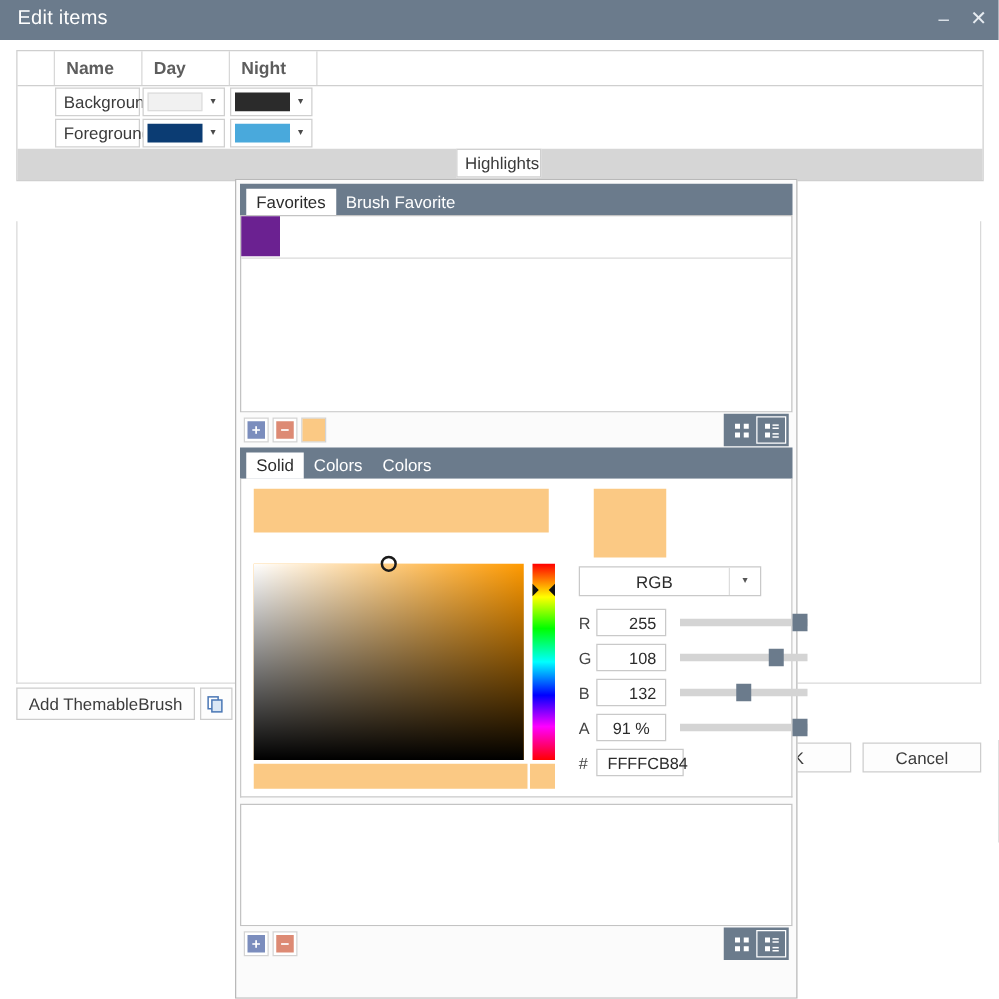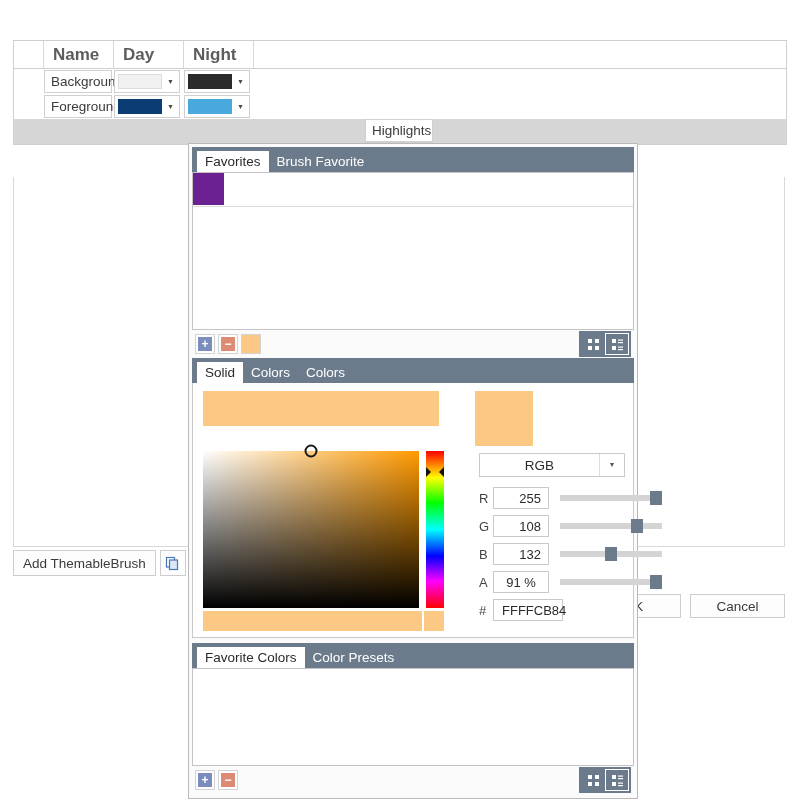--- a/index.html
+++ b/index.html
@@ -38,21 +38,21 @@
   }
 
   
   .grid {
     position:absolute; left:13px; top:8px; width:772px;
     border:1px solid #cfcfcf; background:#fff;
   }
   .grid-header { display:flex; height:27px; border-bottom:1px solid #cfcfcf; }
   .gh {
     border-right:1px solid #d8d8d8;
-    font-size:17px; color:#5d5d5d; font-weight:bold;
+    font-size:14px; color:#5d5d5d; font-weight:bold;
     padding-left:9px; line-height:27px; box-sizing:border-box;
   }
   .gh.c0 { width:30px; padding-left:0; }
   .gh.c1 { width:70px; }
   .gh.c2 { width:70px; }
   .gh.c3 { width:70px; }
   .gh.c4 { flex:1; border-right:none; }
 
   .grow { display:flex; height:25px; align-items:center; box-sizing:border-box; }
   .grow.selected { background:#d6d6d6;flex-direction:column; }
@@ -241,20 +241,25 @@
   <div class="ruler-row">
     <span>ler unit size:</span>
     <span class="ruler-combo">
       <span class="val">50</span>
       <span class="arr">▼</span>
     </span>
     <span>px</span>
     <span style="margin-left:8px">Zoom</span>
   </div>
 
+  <div class="titlebar">
+    <div class="title">Edit items</div>
+    <div class="win-btn win-min">–</div>
+    <div class="win-btn win-close">✕</div>
+  </div>
 
   <div class="dialog-body">
 
     <div class="left-card"></div>
 
     <div class="grid">
       <div class="grid-header">
         <div class="gh c0"></div>
         <div class="gh c1">Name</div>
         <div class="gh c2">Day</div>
@@ -397,21 +402,21 @@
         <div class="tab">Colors</div>
       </div>
 
       <div class="picker-wrap" style="border:1px solid #c9c9c9;border-top:none;box-sizing:border-box;padding:8px 10px 6px 10px;">
 
         <div style="display:flex;align-items:flex-start;gap:36px;height:60px;">
           <div class="prev-bar" style="width:236px;background:#FBC984;"></div>
           <div class="prev-sq" style="background:#FBC984;"></div>
         </div>
 
-        <div style="display:flex;align-items:flex-start;gap:16px;">
+        <div style="display:flex;align-items:flex-start;gap:0;">
           <div style="display:flex;flex-direction:column;">
             <div style="display:flex;align-items:flex-start;">
               <div class="sv-box" style="background:
                      linear-gradient(to top, rgba(0,0,0,1), rgba(0,0,0,0)),
                      linear-gradient(to right, rgba(255,255,255,1), rgba(255,255,255,0)),
                      #FF9A00;">
                 <div class="sv-marker" style="left:50%;top:0px;transform:translate(-50%,-50%);"></div>
               </div>
               <div style="width:7px"></div>
               <div class="hue-bar">
@@ -474,24 +479,20 @@
             <div class="chan-row">
               <span class="chan-lbl">#</span>
               <span class="chan-inp hexv">FFFFCB84</span>
             </div>
           </div>
         </div>
       </div>
     </div>
 
     <div style="padding:5px 3px 3px 3px;">
-      <div class="tabstrip">
-        <div class="tab active">Favorite Colors</div>
-        <div class="tab">Color Presets</div>
-      </div>
       <div class="list-area" style="height:98px;"></div>
       <div class="toolrow">
         <div class="tool-sq">
           <span class="tool-in plus-ic">+</span>
         </div>
         <div class="tool-sq">
           <span class="tool-in minus-ic">−</span>
         </div>
         <div class="spacer"></div>
         <div class="viewbar">

